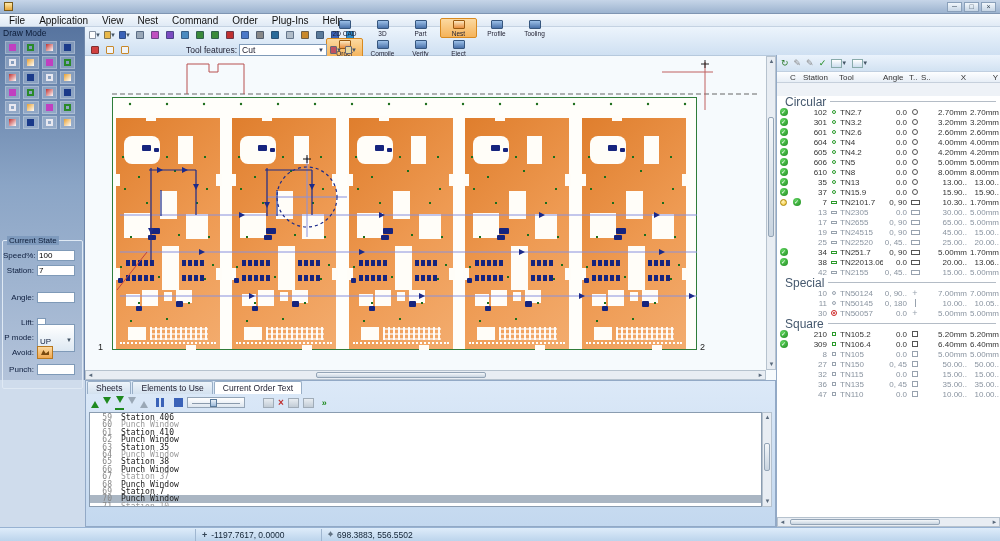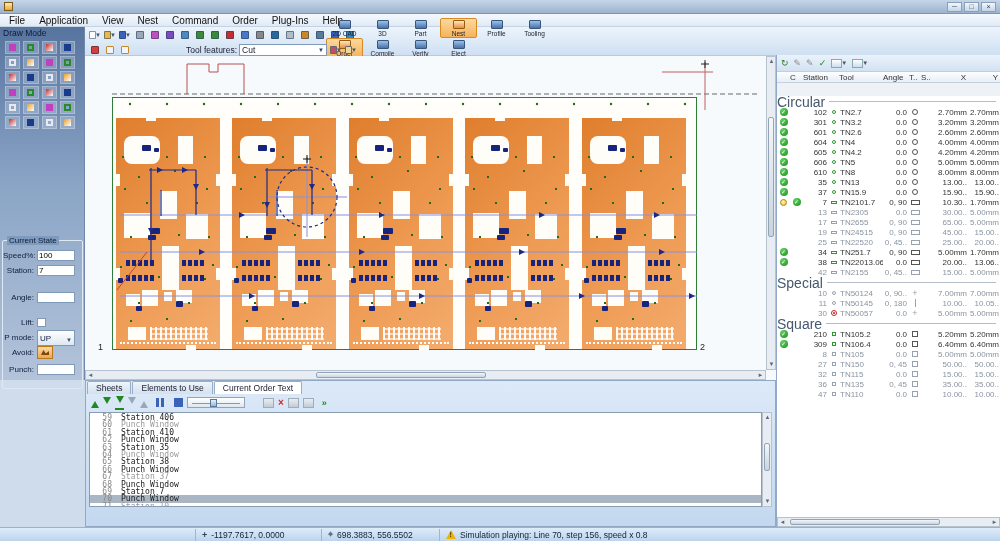--- a/index.html
+++ b/index.html
@@ -44,22 +44,22 @@
 .tool-cell{height:13px;background:rgba(235,242,250,.25);border:1px solid rgba(255,255,255,.25);
   display:flex;align-items:center;justify-content:center}
 .tg{width:7px;height:7px}
 .stategroup{position:absolute;top:213px;left:2px;width:81px;height:149px;border:1px solid #dfe9f4;border-radius:2px}
 .stategroup .cap{position:absolute;top:-5px;left:4px;background:linear-gradient(#7e9abd,#7e9abd);
   padding:0 2px;font-size:8px;color:#0c1c38}
 .st-row{display:flex;align-items:center;height:13px;margin-top:2px}
 .st-label{width:34px;text-align:right;font-size:8px;padding-right:3px}
 .st-input{width:38px;height:11px;border:1px solid #7f9ab8;background:#fff;font-size:8px;padding:0 1px;
   font-family:"Liberation Sans",sans-serif}
-.st-dd{width:38px;height:16px;border:1px solid #7f9ab8;background:linear-gradient(#fff,#dde8f2);display:flex;
-  align-items:flex-end;justify-content:space-between;font-size:8px;padding:2px 2px}
+.st-dd{width:38px;height:28px;border:1px solid #7f9ab8;background:linear-gradient(#fff,#dde8f2);display:flex;
+  align-items:flex-start;justify-content:space-between;font-size:8px;padding:12px 2px}
 .chk-box{width:9px;height:9px;background:#fff;border:1px solid #7f9ab8}
 .avoid-btn{width:16px;height:13px;background:linear-gradient(#fcd9a0,#f0a850);border:1px solid #b87820;
   display:flex;align-items:center;justify-content:center}
 .avoid-btn i{width:8px;height:5px;background:#7a4a10;clip-path:polygon(0 100%,30% 0,60% 70%,100% 20%,100% 100%)}
 
 .canvas{position:absolute;top:56px;left:85px;width:691px;height:324px;background:#f6fafd;overflow:hidden}
 .sheet{position:absolute;left:27px;top:41px;width:585px;height:253px;background:#fffefa;border:1px solid #2f7d3a}
 .panel{position:absolute;top:62px;width:104px;height:231px;
   background:linear-gradient(135deg,#df7e2d,#ee9a52 55%,#f3ac6e)}
 .cut{position:absolute;background:#fffdf8;border-radius:1px}
@@ -107,21 +107,21 @@
 .right-panel{position:absolute;top:55px;left:776px;width:224px;height:472px;background:#eef2f7;border-left:1px solid #92a9c6}
 .rp-toolbar{height:17px;display:flex;align-items:center;gap:5px;padding-left:4px;
   background:linear-gradient(#ebf3fc,#d2e2f2);border-bottom:1px solid #c0cfe0}
 .rp-ic{font-size:9px;color:#2a7a2a;line-height:10px}
 .rp-sw{width:11px;height:9px;border:1px solid #8aa;background:linear-gradient(#fff,#cde)}
 .rp-head{display:grid;grid-template-columns:13px 13px 36px 44px 26px 12px 12px 36px 32px;height:11px;
   align-items:center;font-size:8px;color:#333;background:linear-gradient(#fdfeff,#e7eef6);border-bottom:1px solid #c6d0dc}
 .rp-head span{overflow:hidden;white-space:nowrap}
 .rp-head .r{text-align:right;padding-right:3px}
 .rp-body{position:absolute;top:41px;left:0;right:0;bottom:10px;background:#fff;overflow:hidden}
-.sec-label{font-size:14px;color:#45586e;display:flex;align-items:center;height:11px;padding-left:0}
+.sec-label{font-size:12px;color:#45586e;display:flex;align-items:center;height:11px;padding-left:8px}
 .sec-label::after{content:"";flex:1;border-top:1px solid #b4bcc6;margin:0 4px}
 .trow{display:grid;grid-template-columns:13px 13px 26px 10px 44px 26px 12px 12px 36px 32px;height:10px;
   align-items:center;font-size:8px;color:#333}
 .trow.dim{color:#8a94a0}
 .trow .num{text-align:right;padding-right:2px}
 .trow .tool{padding-left:1px;overflow:hidden;white-space:nowrap}
 .trow .r{text-align:right;padding-right:2px;overflow:hidden;white-space:nowrap}
 .cc{display:flex;align-items:center;justify-content:center}
 .chkic{width:8px;height:8px;border-radius:50%;background:radial-gradient(circle at 35% 30%,#5fd35f,#1e8a1e);
   color:#fff;font-size:6px;line-height:8px;text-align:center}
@@ -1311,18 +1311,14 @@
   <div class="statusbar">
     <div class="sb-seg" style="width:195px;border-left:none"></div>
     <div class="sb-seg" style="width:126px">
       <span class="cross-ic">+</span>
       <span>-1197.7617, 0.0000</span>
     </div>
     <div class="sb-seg" style="width:118px">
       <span class="cross-ic" style="color:#567">⌖</span>
       <span>698.3883, 556.5502</span>
     </div>
-    <div class="sb-seg" style="flex:1">
-      <span class="warn-ic"></span>
-      <span>Simulation playing: Line 70, step 156, speed x 0.8</span>
-    </div>
   </div>
 </div>
 
 </body></html>

